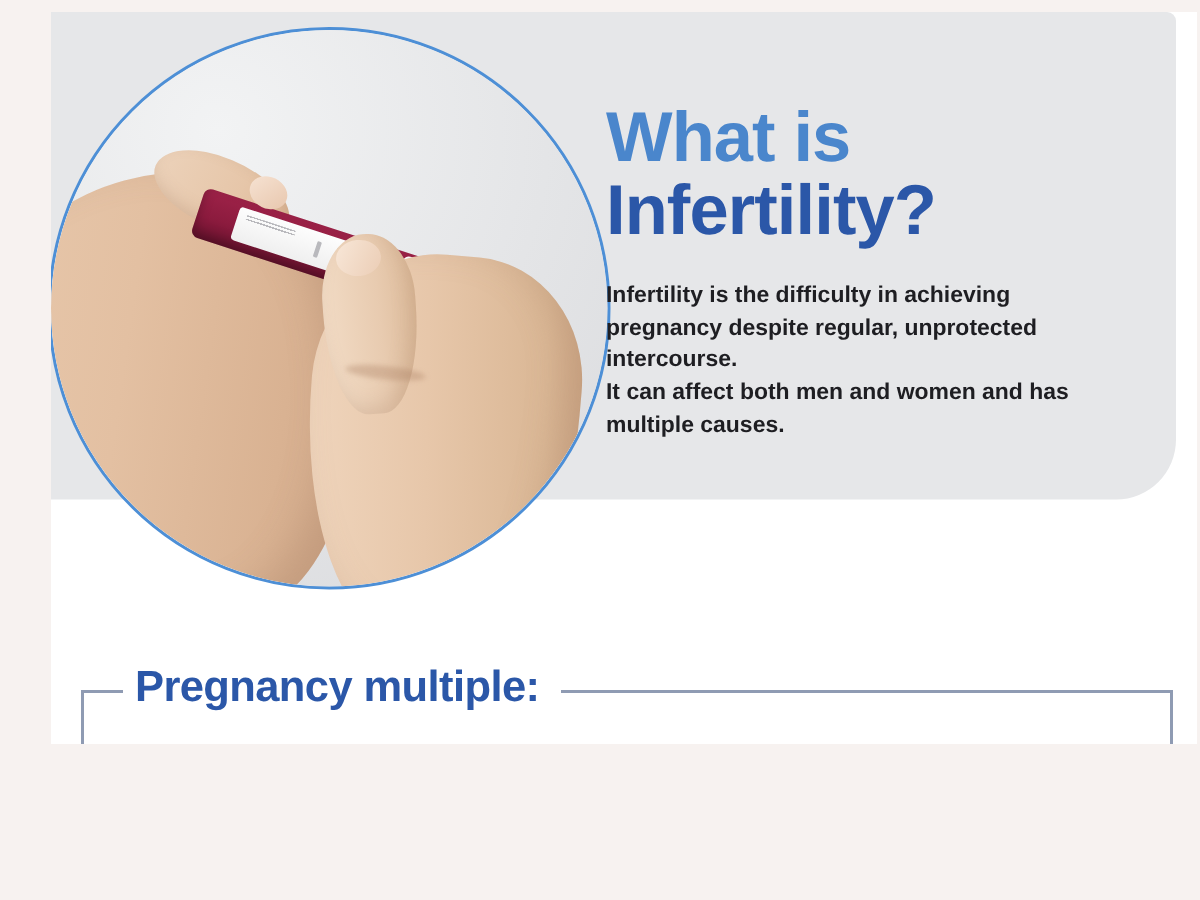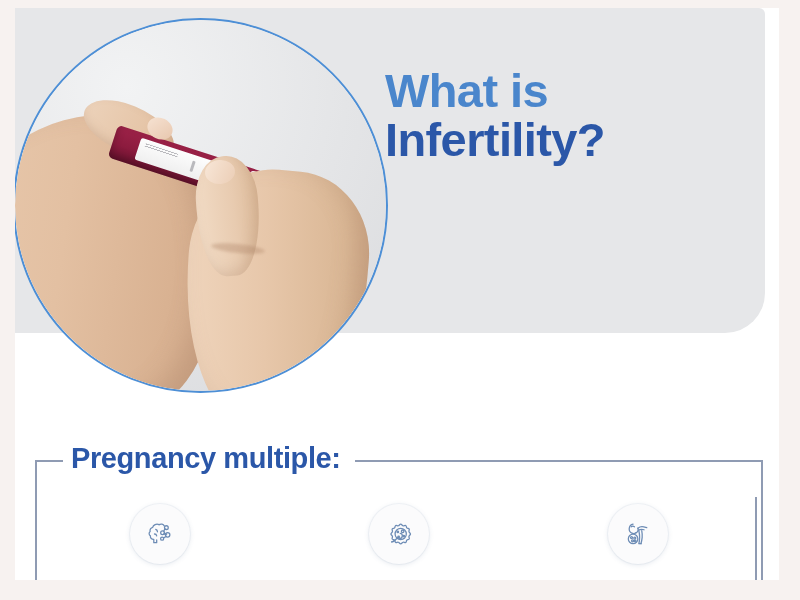--- a/index.html
+++ b/index.html
@@ -20,24 +20,24 @@
     position: relative;
     width: 800px;
     height: 600px;
     background: #f7f2f0;
     overflow: hidden;
   }
 
   
   .canvas {
     position: absolute;
-    left: 15px;
+    left: 34px;
     top: 8px;
     width: 764px;
-    height: 572px;
+    height: 488px;
     background: #ffffff;
     overflow: hidden;
   }
 
   
   .hero-panel {
     position: absolute;
     left: 0px;
     top: 0px;
     width: 750px;
@@ -345,20 +345,22 @@
         <div class="nail-r"></div>
         <div class="finger-crease"></div>
       </div>
     </div>
 
     <div class="headline">
       <h1 class="title-line1">What is</h1>
       <h1 class="title-line2">Infertility?</h1>
     </div>
 
+    <p class="body-copy">Infertility is the difficulty in achieving pregnancy despite regular, unprotected intercourse.
+It can affect both men and women and has multiple causes.</p>
 
     <div class="req-frame"></div>
     <div class="req-frame-inner"></div>
 
     <h2 class="req-title">Pregnancy multiple:</h2>
 
     <div class="icon-row">
 
       <div class="icon-item">
         <div class="icon-badge">

